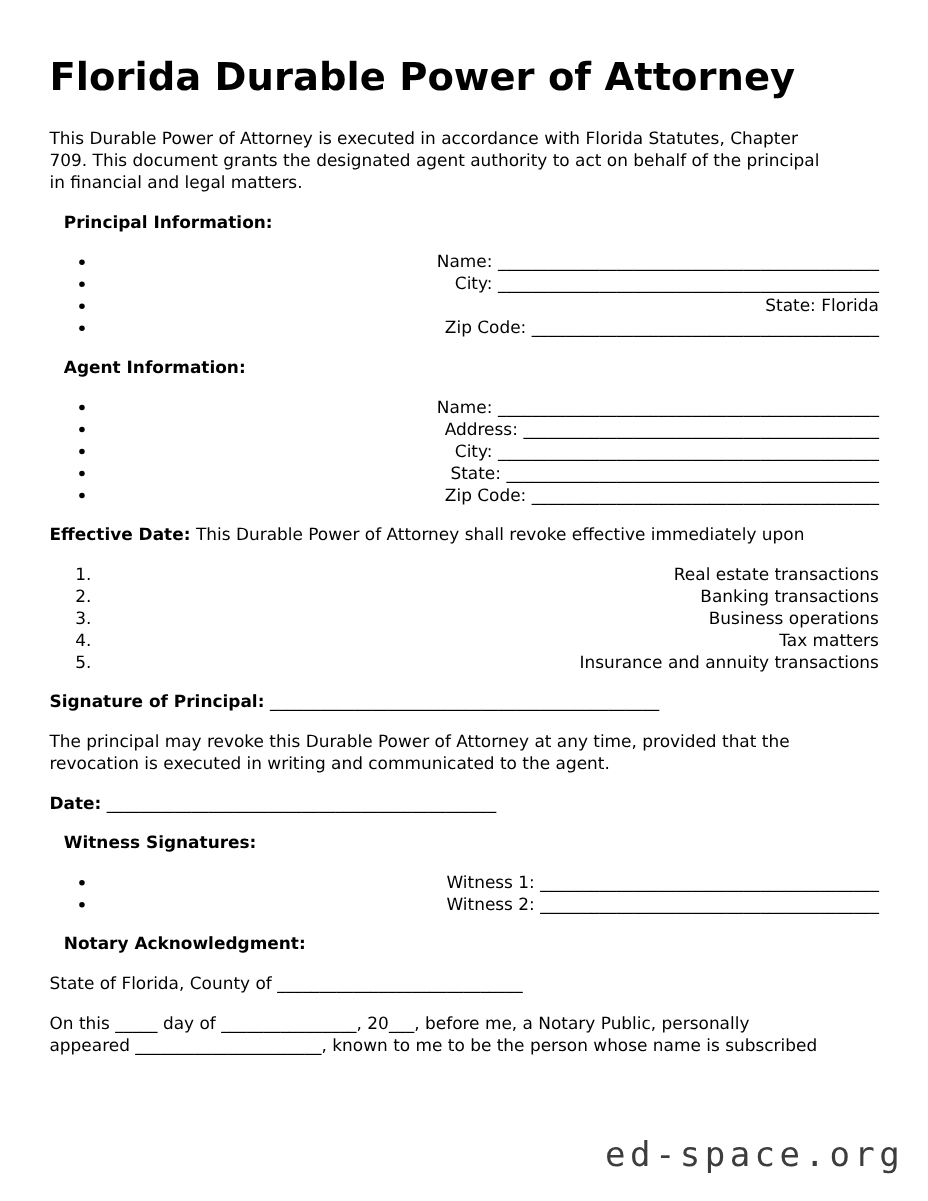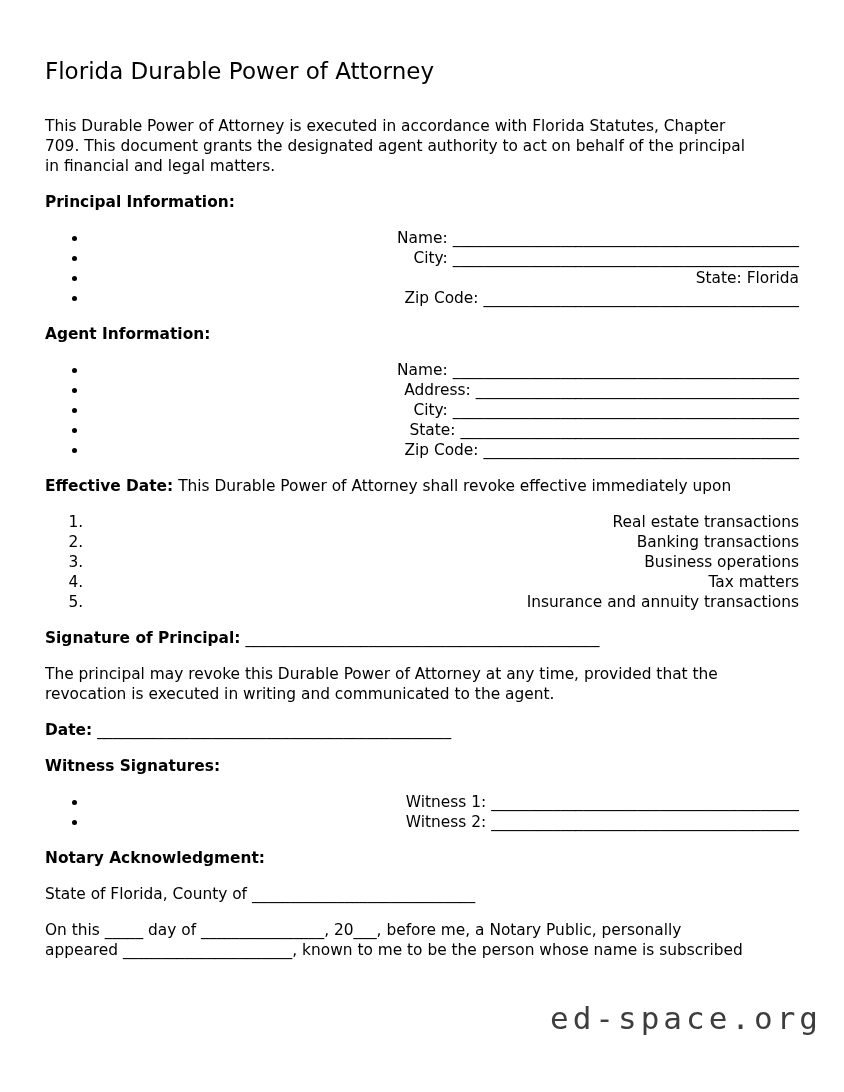--- a/index.html
+++ b/index.html
@@ -10,41 +10,41 @@
     box-sizing: border-box;
     padding: 50px 45px 0 45px;
     background: #ffffff;
     overflow: hidden;
     font-family: "DejaVu Sans", sans-serif;
     font-size: 15.4px;
     line-height: 20px;
     color: #000000;
   }
   h1.doc-title {
-    font-size: 23px;
+    font-size: 35px;
     line-height: 42px;
     margin: 0 0 24px 0;
-    font-weight: normal;
+    font-weight: bold;
     color: #000;
   }
   p { margin: 16px 0; }
   .sec-heading {
     font-size: 15.4px;
     line-height: 20px;
     font-weight: bold;
-    margin: 16px 0;
+    margin: 16px 13px;
   }
   ul, ol { margin: 15px 0; padding-left: 43px; text-align: right; }
   li { line-height: 20px; }
   .lead { font-weight: bold; }
   .val { margin-left: 5px; white-space: nowrap; }
   .line-seg { }
   .watermark {
     position: absolute;
-    top: 998px;
+    top: 1030px;
     right: 22px;
     font-family: "DejaVu Sans Mono", monospace;
     font-size: 31px;
     line-height: 40px;
     letter-spacing: 4px;
     color: #3d3d3d;
     font-weight: normal;
   }
 </style>
 </head>

